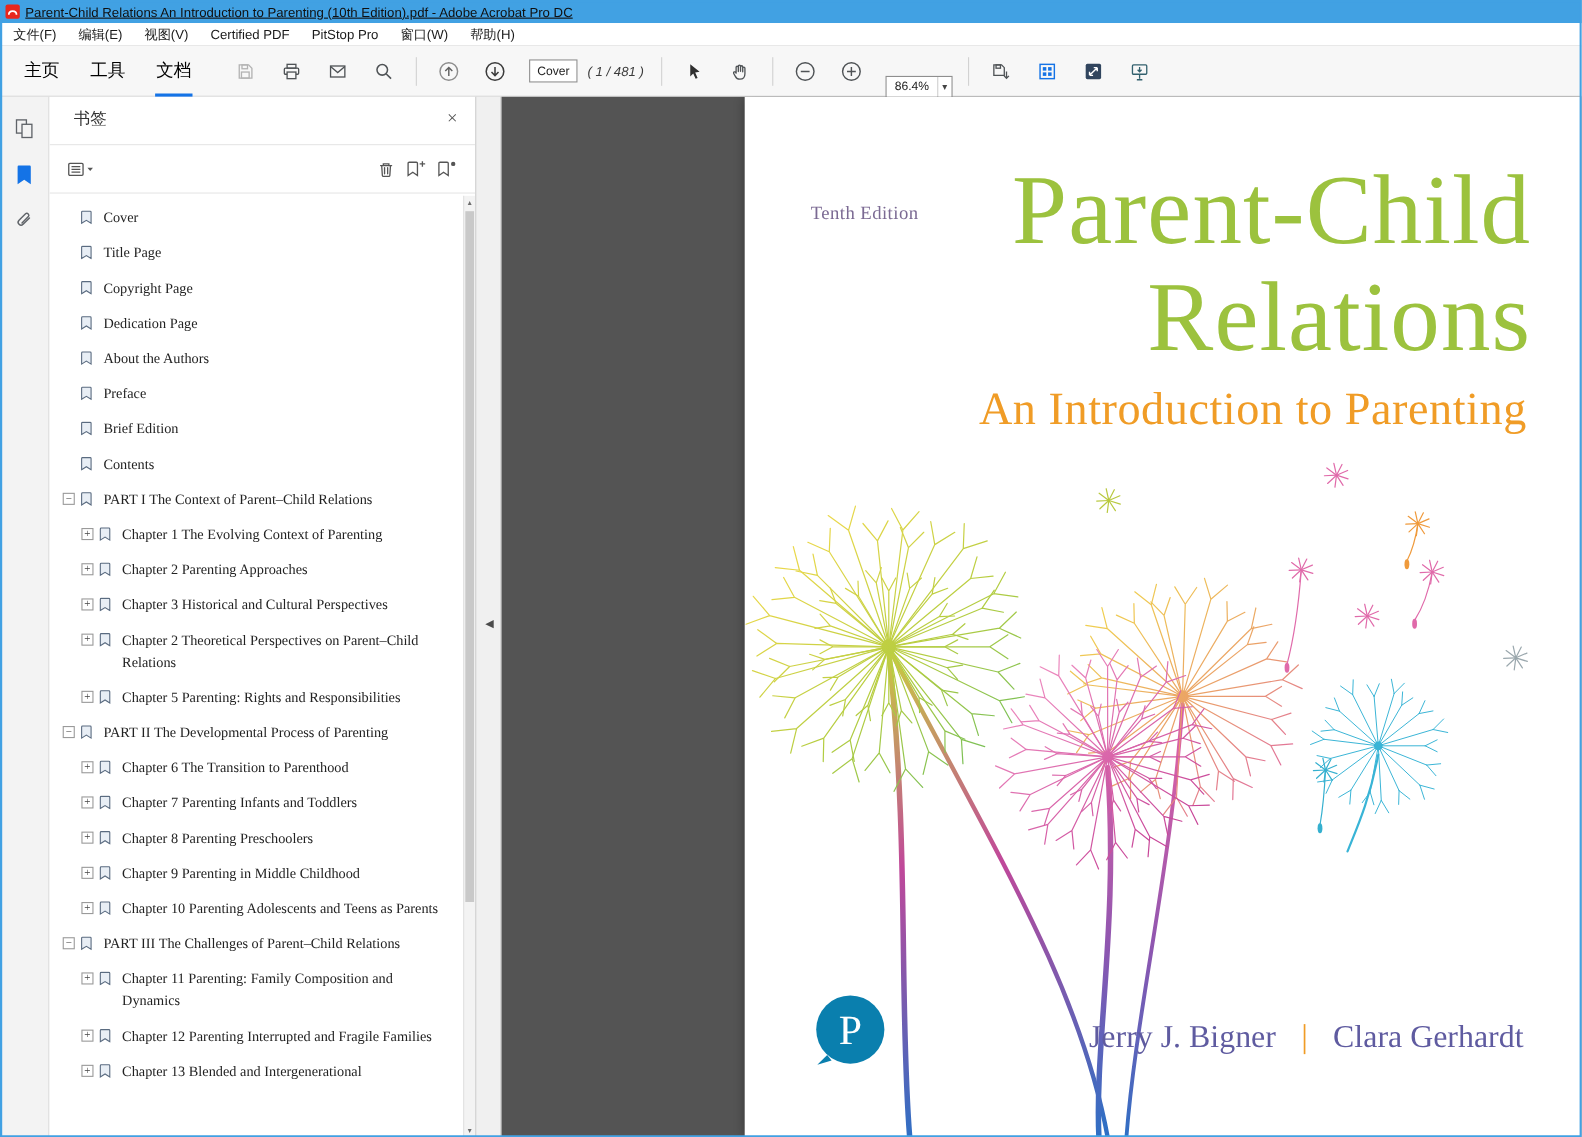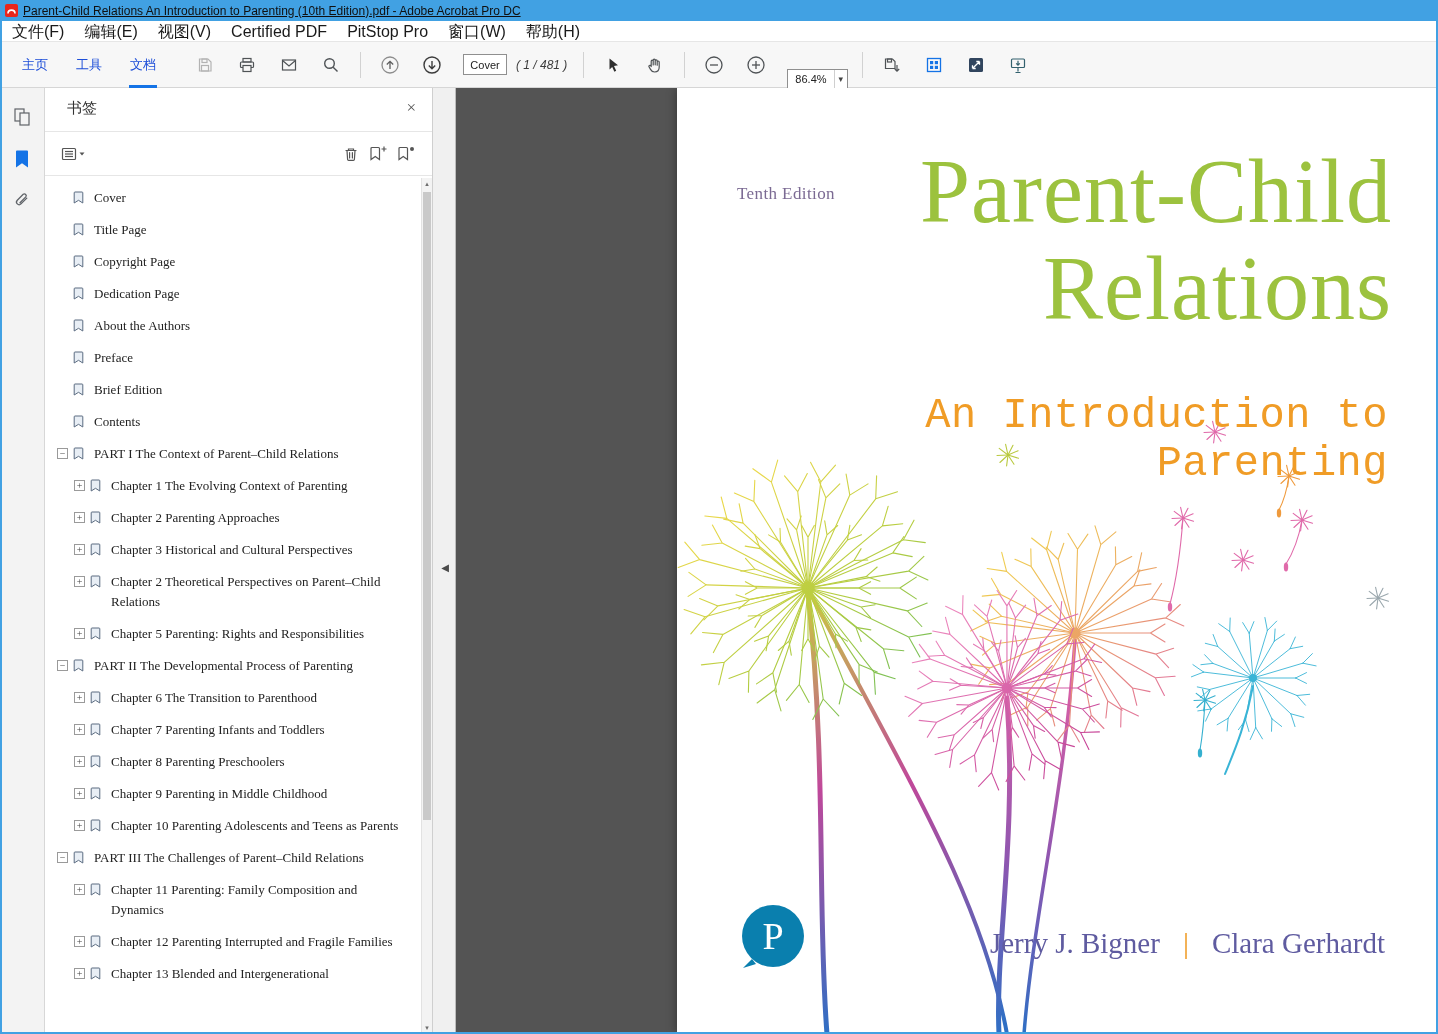--- a/index.html
+++ b/index.html
@@ -18,26 +18,26 @@
   svg{display:block;}
   .frame{position:absolute;inset:0;box-shadow:inset 0 0 0 2px var(--titlebar-blue);pointer-events:none;z-index:99;}
 
   
   .titlebar{height:21px;background:var(--titlebar-blue);display:flex;align-items:center;padding:0 5px;gap:5px;}
   .titlebar .title-text{font-size:12px;color:#101010;text-decoration:underline;white-space:nowrap;}
   .acro-logo{width:13px;height:13px;background:#e8261c;border-radius:2px;display:flex;align-items:center;justify-content:center;flex:0 0 auto;}
 
   
   .menubar{height:21px;background:#fff;border-bottom:1px solid #e6e6e6;display:flex;align-items:center;padding-left:2px;}
-  .menu-item{font-size:16px;color:#1a1a1a;padding:0 10px;height:21px;line-height:21px;cursor:default;}
+  .menu-item{font-size:12px;color:#1a1a1a;padding:0 10px;height:21px;line-height:21px;cursor:default;}
 
   
   .toolbar{height:46px;background:#f7f7f7;border-bottom:1px solid #d6d6d6;display:flex;align-items:center;padding:0 8px;}
   .tabs{display:flex;height:46px;align-items:center;}
-  .tab{font-size:13px;color:#1d4ed8;padding:0 14px;height:46px;line-height:46px;position:relative;cursor:default;white-space:nowrap;text-align:right;}
+  .tab{font-size:16px;color:#000000;padding:0 14px;height:46px;line-height:46px;position:relative;cursor:default;white-space:nowrap;text-align:right;}
   .tab.active::after{content:"";position:absolute;left:13px;right:13px;bottom:0;height:3px;background:var(--accent);}
   .tbtn{width:26px;height:26px;display:flex;align-items:center;justify-content:center;margin:0 8px;border-radius:3px;cursor:default;flex:0 0 auto;}
   .tsep{width:1px;height:26px;background:#d2d2d2;margin:0 8px;flex:0 0 auto;}
   .page-input{width:44px;height:21px;border:1px solid #8f8f8f;background:#fff;font-size:11px;text-align:center;margin-left:10px;font-family:"Liberation Sans",sans-serif;color:#222;}
   .page-count{font-size:12px;color:#3c3c3c;margin-left:9px;white-space:nowrap;font-style:italic;}
   .zoom-box{height:21px;border:1px solid #8f8f8f;background:#fff;display:flex;align-items:center;margin-left:10px;cursor:default;margin-top:29px;}
   .zoom-box .zv{font-size:11px;color:#222;padding:0 7px;min-width:40px;text-align:center;}
   .zoom-box .zdiv{width:1px;height:19px;background:#cfcfcf;}
   .zoom-box .zcaret{font-size:9px;color:#444;padding:0 4px;}
 
@@ -70,21 +70,21 @@
 
   .splitter{width:24px;background:#f0f0f0;border-left:1px solid #cfcfcf;border-right:1px solid #bdbdbd;position:relative;flex:0 0 auto;}
   .collapse-handle{position:absolute;top:468px;left:2px;width:20px;height:22px;display:flex;align-items:center;justify-content:center;font-size:10px;color:#4b4b4b;cursor:default;}
 
   .docarea{flex:1;background:var(--doc-background);position:relative;overflow:hidden;}
   .page{position:absolute;left:221px;top:0;width:761px;height:946px;background:#fff;box-shadow:0 0 10px rgba(0,0,0,.4);overflow:hidden;}
 
   
   .ed-label{position:absolute;left:60px;top:96px;font-family:"Liberation Serif",serif;font-size:17px;color:var(--edition-purple);letter-spacing:.4px;}
   .cover-title{position:absolute;right:46px;top:55px;text-align:right;font-family:"Liberation Serif",serif;font-size:90px;line-height:97px;color:var(--title-green);letter-spacing:1px;}
-  .cover-subtitle{position:absolute;right:50px;top:260px;text-align:right;font-family:Liberation Mono, monospace;font-size:42px;color:var(--subtitle-orange);letter-spacing:.5px;margin-top:44px;}
+  .cover-subtitle{position:absolute;right:50px;top:260px;text-align:right;font-family:Liberation Serif, serif;font-size:42px;color:var(--subtitle-orange);letter-spacing:.5px;}
   .authors{position:absolute;right:53px;top:838px;display:flex;align-items:baseline;gap:23px;font-family:"Liberation Serif",serif;font-size:29px;color:var(--author-purple);}
   .authors .sep{color:var(--subtitle-orange);font-size:30px;}
   .pearson{position:absolute;left:63px;top:815px;width:66px;height:66px;}
   .dandelions{position:absolute;left:0;top:0;}
 </style>
 </head>
 <body>
 
 <div class="titlebar">
   <span class="acro-logo">

